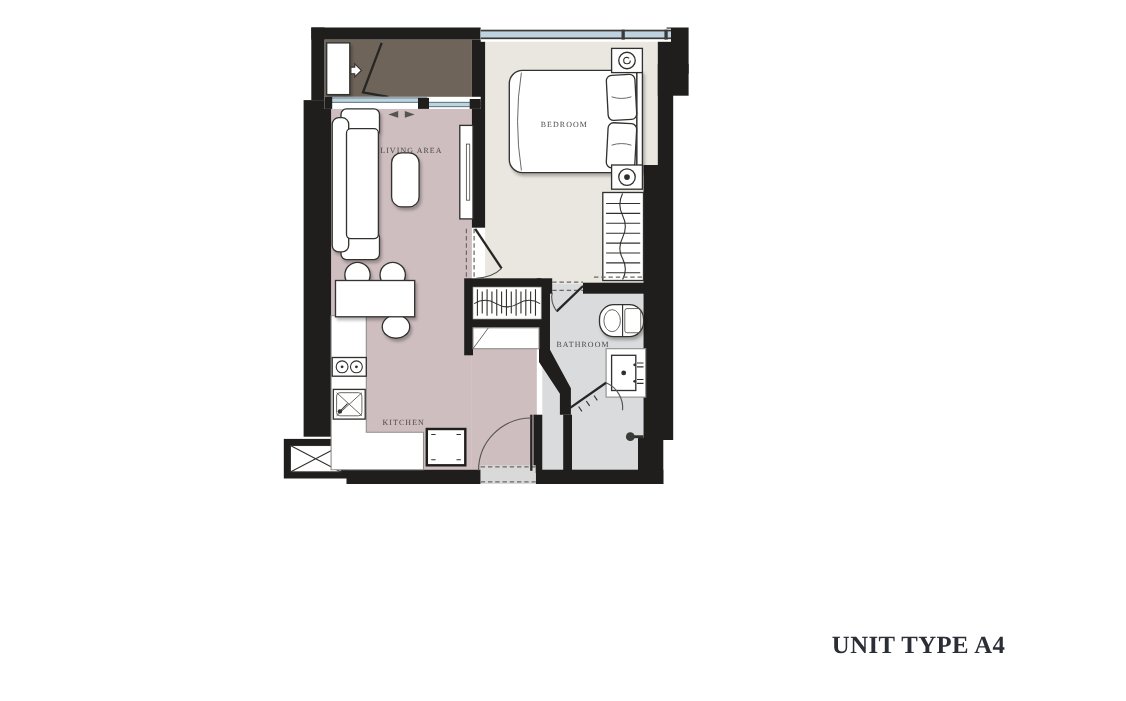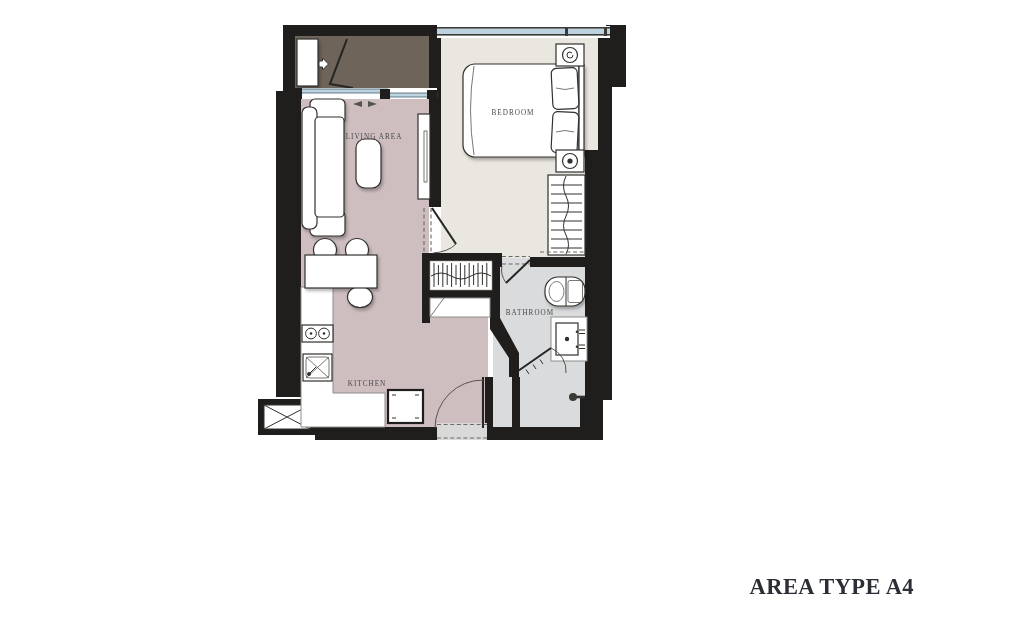--- a/index.html
+++ b/index.html
@@ -218,16 +218,16 @@
 
   <g fill="#4a4a48">
     <text class="rl" x="513" y="115">BEDROOM</text>
     <text class="rl" x="374" y="139">LIVING AREA</text>
     <text class="rl" x="367" y="386">KITCHEN</text>
     <text class="rl" x="530" y="315">BATHROOM</text>
   </g>
 </svg>
 
 <div class="title">
-  <div>AREA TYPE A4</div>
+  <div>UNIT TYPE A4</div>
 </div>
 
 </div>
 
 </body></html>

